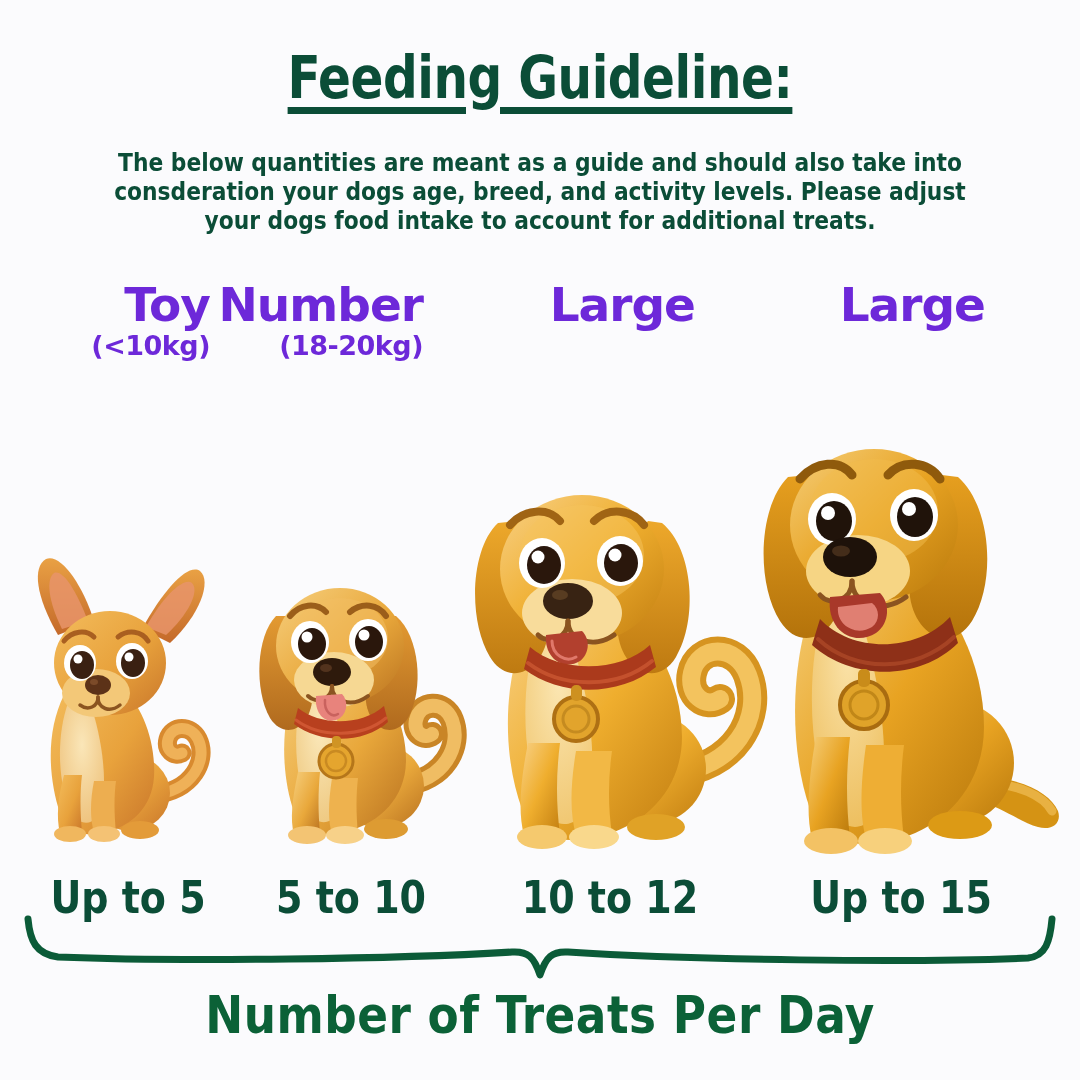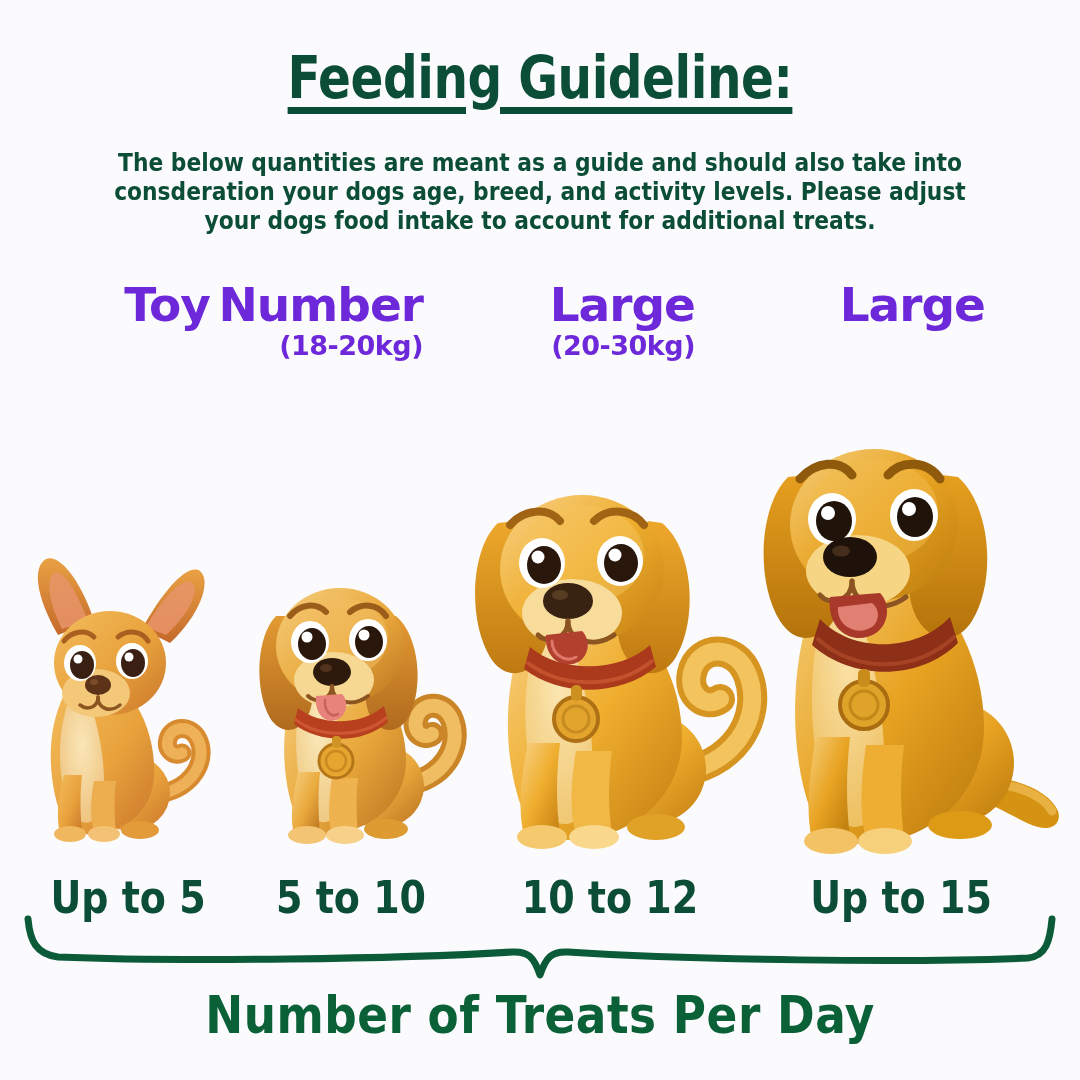--- a/index.html
+++ b/index.html
@@ -102,28 +102,28 @@
 <body>
 
 <div id="sheet">
 
   <div id="title">Feeding Guideline:</div>
 
   <div id="intro">The below quantities are meant as a guide and should also take into consderation your dogs age, breed, and activity levels. Please adjust your dogs food intake to account for additional treats.</div>
 
   <div class="sizecol" style="left:10px;width:200px;top:280px;">
     <span class="nm">Toy</span>
+    <span class="wt">(&lt;10kg)</span>
   </div>
   <div class="sizecol" style="left:218px;width:205px;top:280px;">
     <span class="nm">Number</span>
     <span class="wt">(18-20kg)</span>
   </div>
   <div class="sizecol" style="left:455px;width:240px;top:280px;">
     <span class="nm">Large</span>
-    <span class="wt">(20-30kg)</span>
   </div>
   <div class="sizecol" style="left:760px;width:225px;top:280px;">
     <span class="nm">Large</span>
   </div>
 
   <div class="dogwrap" id="dog0">
     <svg viewBox="0 0 230 318" width="230" height="318" xmlns="http://www.w3.org/2000/svg">
       <defs>
         <linearGradient id="c0body" x1="0" y1="0" x2="1" y2="1">
           <stop offset="0%" stop-color="#F3BC5C"></stop>

